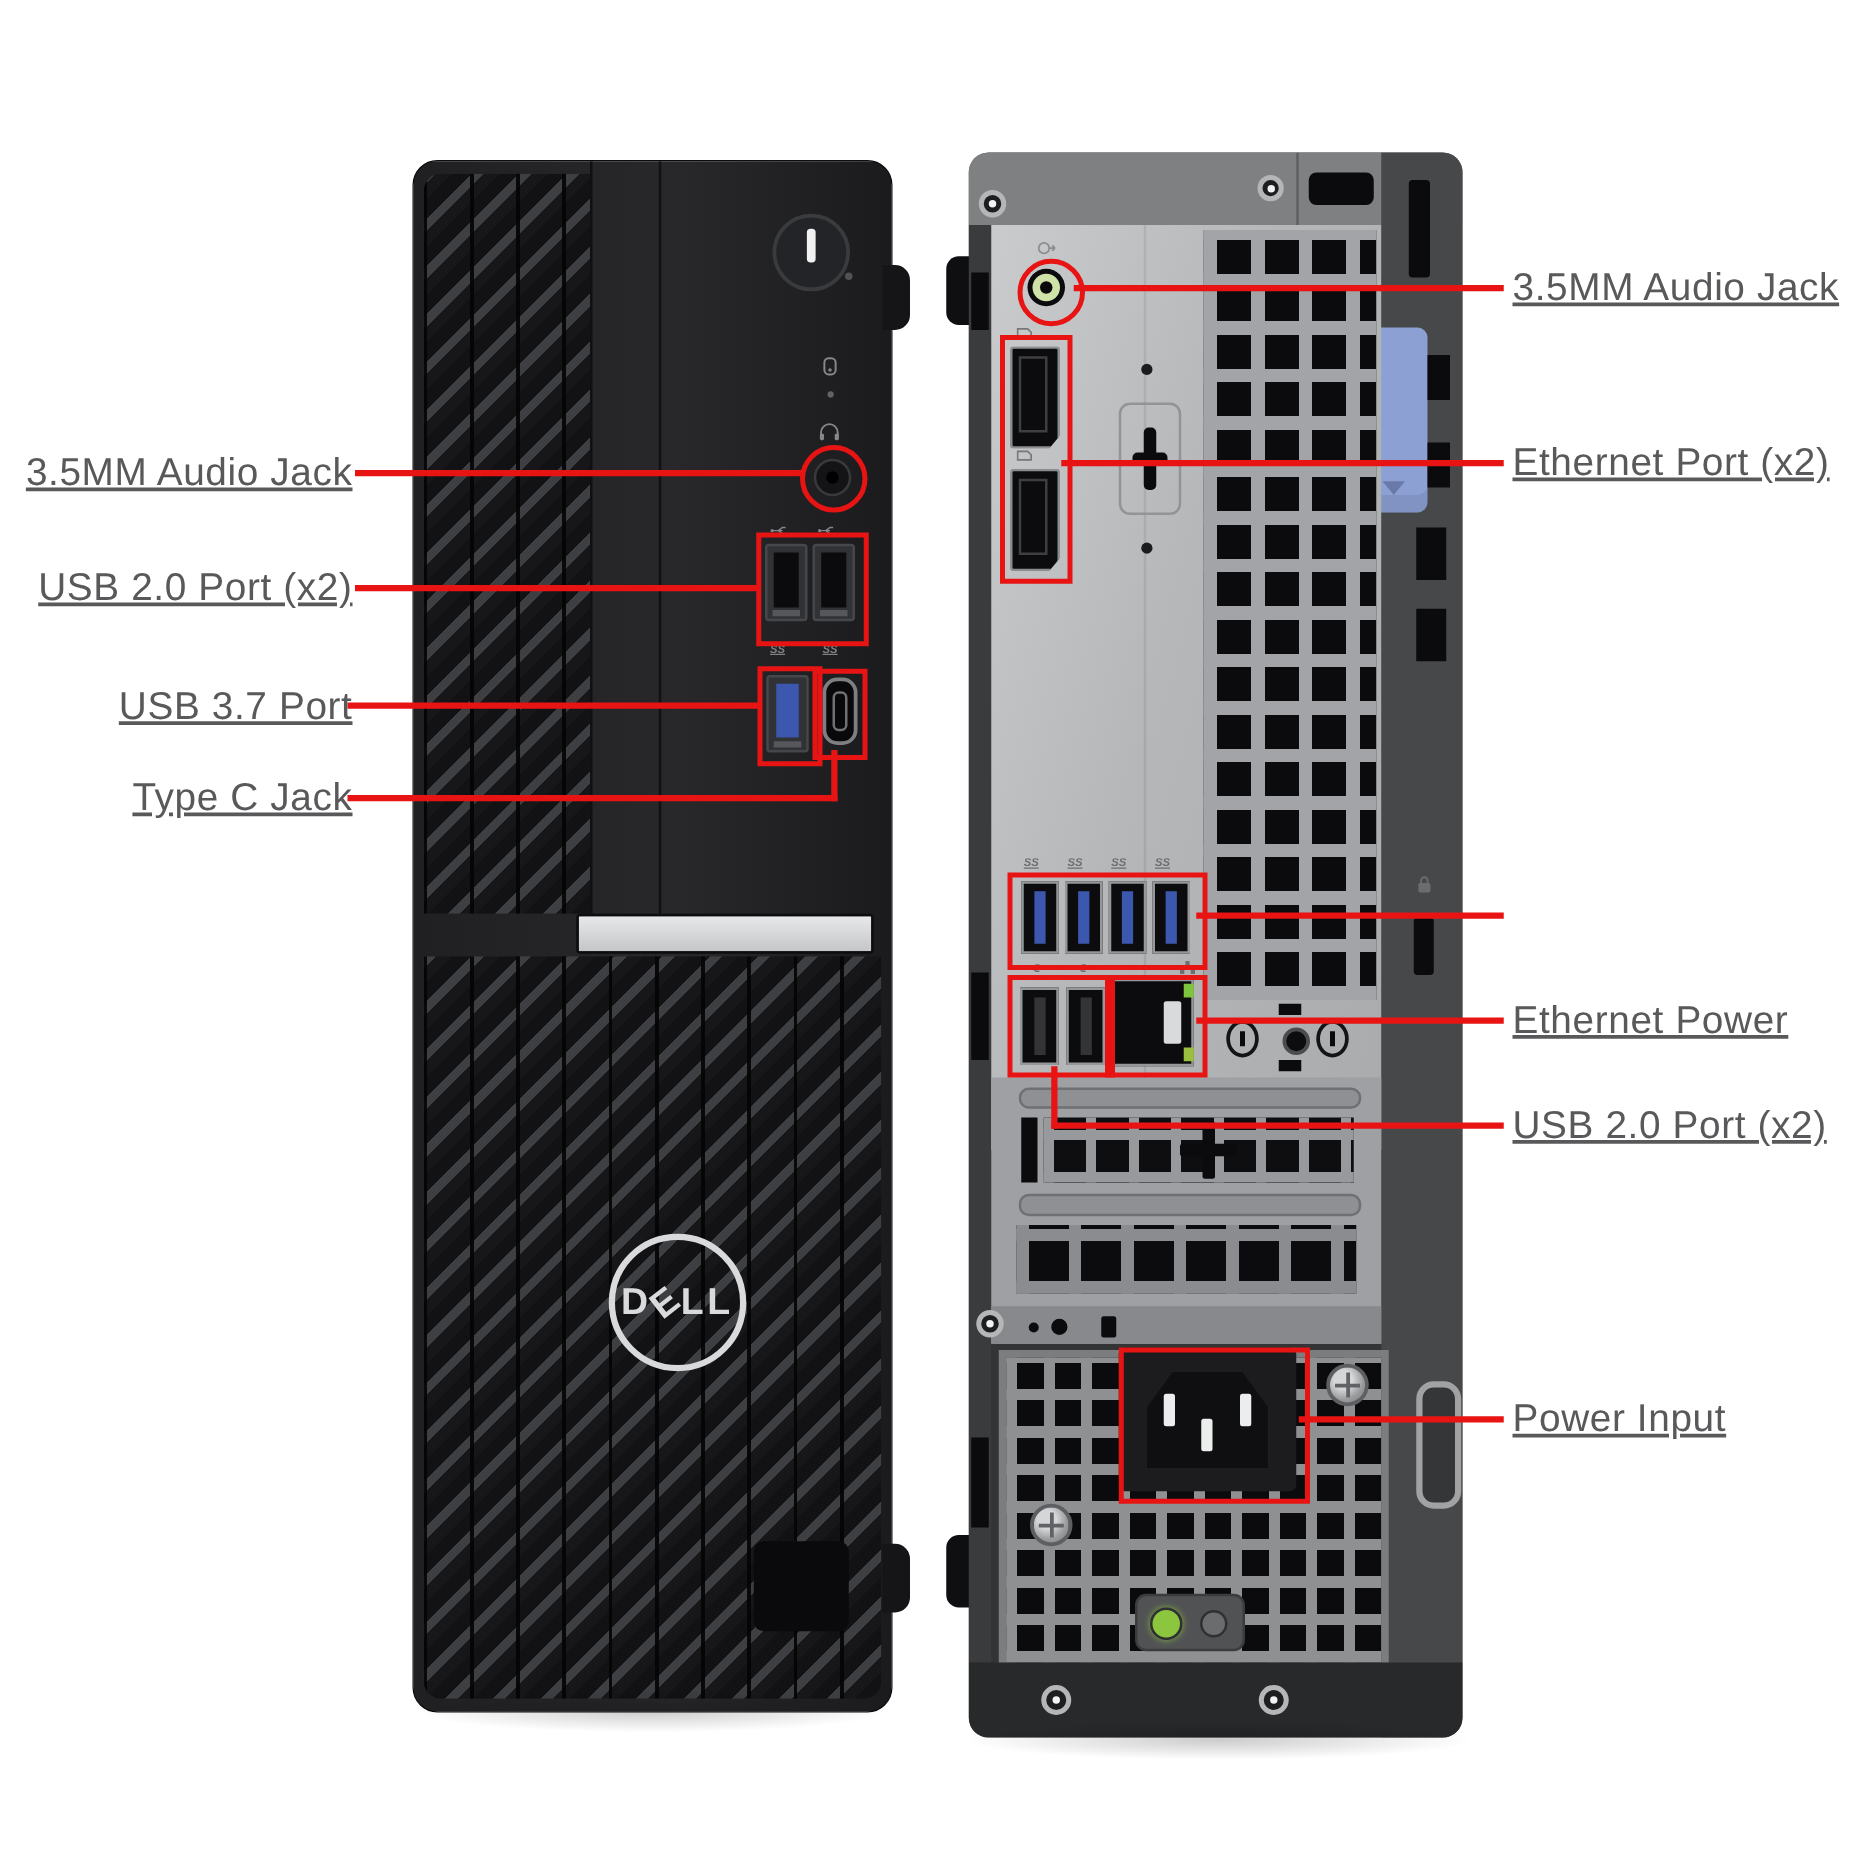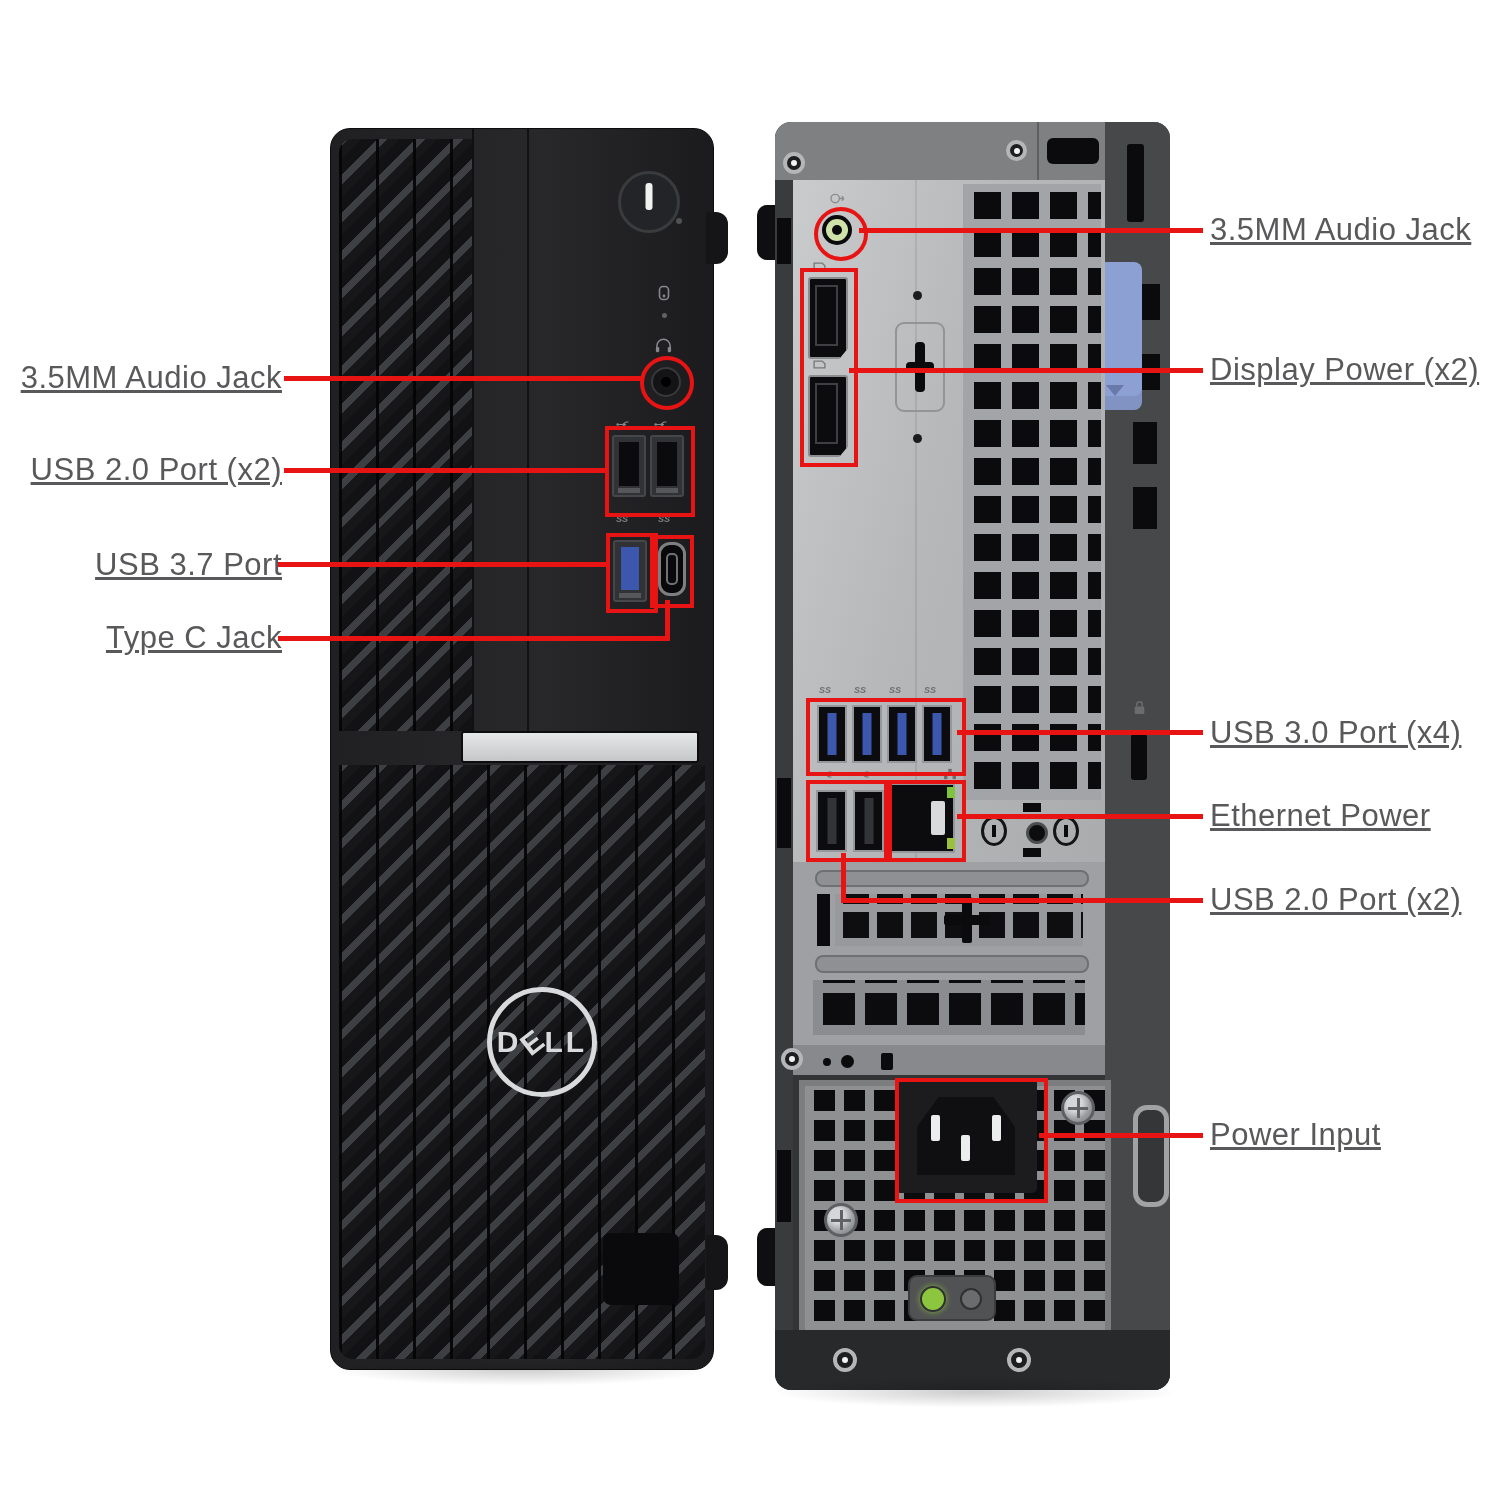--- a/index.html
+++ b/index.html
@@ -32,21 +32,21 @@
   .pwr-btn{position:absolute;border-radius:50%;border:3px solid #3a3b3d;background:#232427;}
   .pwr-bar{position:absolute;background:#f1f1f2;border-radius:3px;}
   .fport{position:absolute;background:#313236;border:2px solid #46474b;border-radius:3px;}
   .fport::after{content:'';position:absolute;inset:5px 5px 9px 5px;background:#0b0b0d;}
   .fport::before{content:'';position:absolute;left:4px;right:4px;bottom:2px;height:5px;background:#56575b;}
   .fport.blue::after{background:#3c57ae;inset:5px 6px 10px 6px;}
   .usbc{position:absolute;border:3px solid #7d7f81;border-radius:12px;background:#09090b;}
   .usbc::after{content:'';position:absolute;left:50%;top:50%;width:8px;height:28px;
     transform:translate(-50%,-50%);border:2px solid #6f7173;border-radius:5px;}
   .jack{position:absolute;border-radius:50%;}
-  .ss{position:absolute;font-size:9px;font-weight:bold;font-style:italic;color:#7f8183;letter-spacing:0;}
+  .ss{position:absolute;font-size:9px;font-weight:bold;font-style:italic;color:#7f8183;letter-spacing:0;text-decoration:underline;}
   .ic{position:absolute;color:#85878a;}
   
   .back-tower{position:absolute;left:775px;top:122px;width:395px;height:1268px;
     background:#333436;border-radius:16px;overflow:hidden;}
   .vent-grid{background:
     repeating-linear-gradient(90deg,#a2a4a7 0 11px,rgba(0,0,0,0) 11px 38px),
     repeating-linear-gradient(0deg,#a2a4a7 0 11px,rgba(0,0,0,0) 11px 38px),
     linear-gradient(#0b0b0d,#0b0b0d);}
   .psu-grid{background:
     repeating-linear-gradient(90deg,#8e9092 0 9px,rgba(0,0,0,0) 9px 30px),
@@ -337,18 +337,17 @@
   <div class="rline-v" style="left:841px;top:853px;height:50px;"></div>
   <div class="rline" style="left:841px;top:898px;width:362px;"></div>
   <div class="rline" style="left:1039px;top:1133px;width:164px;"></div>
 
   <div class="lab lab-l" style="right:1218px;top:360px;">3.5MM Audio Jack</div>
   <div class="lab lab-l" style="right:1218px;top:452px;">USB 2.0 Port (x2)</div>
   <div class="lab lab-l" style="right:1218px;top:547px;">USB 3.7 Port</div>
   <div class="lab lab-l" style="right:1218px;top:620px;">Type C Jack</div>
 
   <div class="lab" style="left:1210px;top:212px;">3.5MM Audio Jack</div>
-  <div class="lab" style="left:1210px;top:352px;">Display Power (x2)</div>
-  <div class="lab" style="left:1210px;top:715px;">USB 3.0 Port (x4)</div>
+  <div class="lab" style="left:1210px;top:352px;">Ethernet Port (x2)</div>
   <div class="lab" style="left:1210px;top:798px;">Ethernet Power</div>
   <div class="lab" style="left:1210px;top:882px;">USB 2.0 Port (x2)</div>
   <div class="lab" style="left:1210px;top:1117px;">Power Input</div>
 </div>
 
 </body></html>

